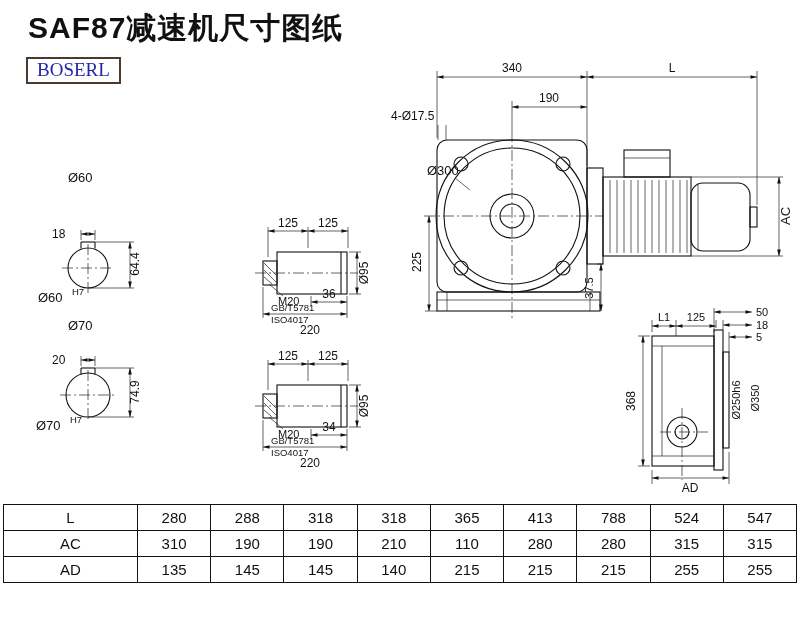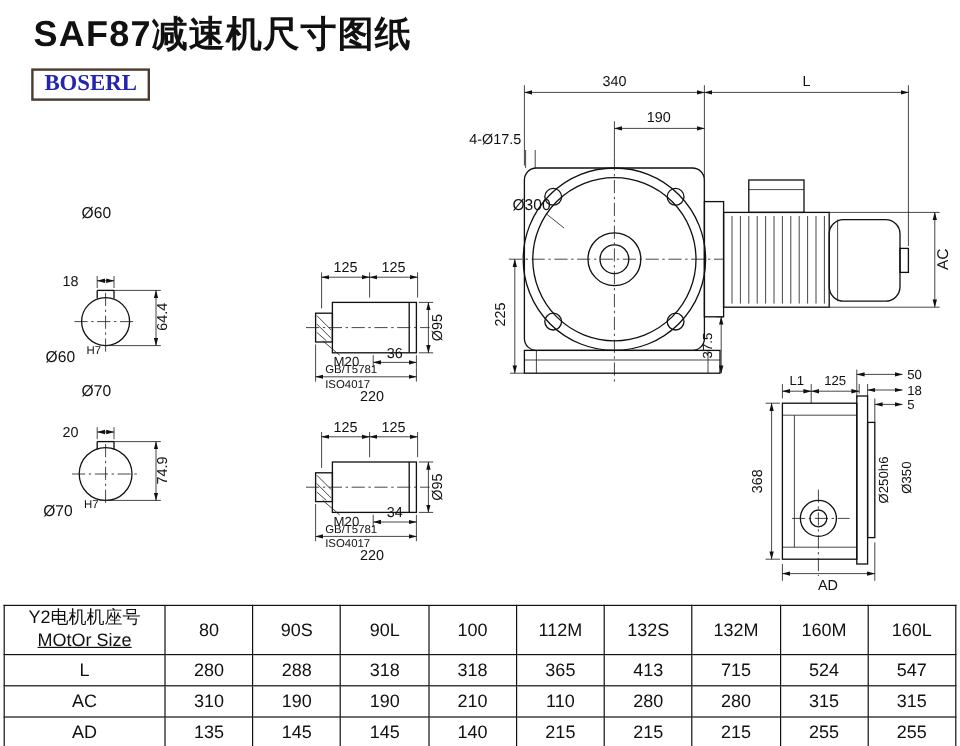--- a/index.html
+++ b/index.html
@@ -1,21 +1,21 @@
 <!DOCTYPE html>
 <html><head>
 <meta charset="utf-8">
 <style>
   html,body{margin:0;padding:0;background:#e8e8e8;}
   .page{position:relative;width:800px;height:622px;background:#ffffff;overflow:hidden;
         font-family:"Liberation Sans","DejaVu Sans",sans-serif;color:#111;}
   .title{position:absolute;left:28px;top:8px;font-size:30px;font-weight:bold;letter-spacing:1px;
          font-family:"Liberation Sans","DejaVu Sans",sans-serif;}
   .logo{position:absolute;left:26px;top:57px;border:2px solid #4a3a30;padding:0 9px 1px 9px;
-        font-family:"Liberation Serif","DejaVu Serif",serif;font-size:19px;font-weight:bold;color:#2424ac;}
+        font-family:"Liberation Serif","DejaVu Serif",serif;font-size:19px;font-weight:normal;color:#2424ac;}
   #dwg{position:absolute;left:0;top:0;}
   #dwg line,#dwg rect,#dwg circle,#dwg path{fill:none;stroke:#111;stroke-width:1.1;}
   #dwg .t{stroke-width:0.7;stroke:#222;}
   #dwg .c{stroke-width:0.7;stroke:#222;stroke-dasharray:11 3 2 3;}
   #dwg text{fill:#111;stroke:none;font-family:"Liberation Sans","DejaVu Sans",sans-serif;}
   #dwg .dm{font-size:12px;}
   #dwg .md{font-size:11px;}
   #dwg .lg{font-size:13px;}
   #dwg .sm{font-size:9.5px;}
   table.dims{position:absolute;left:3px;top:504px;width:794px;border-collapse:collapse;table-layout:fixed;}
@@ -316,44 +316,29 @@
         <col>
         <col>
         <col>
         <col>
         <col>
         <col>
         <col>
         <col>
     </colgroup>
     <tbody>
-        <tr>
-      <th class="hc">
-        <div>Y2电机机座号</div>
-        <div class="ul">MOtOr Size</div>
-      </th>
-      <th>80</th>
-      <th>90S</th>
-      <th>90L</th>
-      <th>100</th>
-      <th>112M</th>
-      <th>132S</th>
-      <th>132M</th>
-      <th>160M</th>
-      <th>160L</th>
-    </tr>
     <tr>
       <td>L</td>
       <td>280</td>
       <td>288</td>
       <td>318</td>
       <td>318</td>
       <td>365</td>
       <td>413</td>
-      <td>715</td>
+      <td>788</td>
       <td>524</td>
       <td>547</td>
     </tr>
     <tr>
       <td>AC</td>
       <td>310</td>
       <td>190</td>
       <td>190</td>
       <td>210</td>
       <td>110</td>

